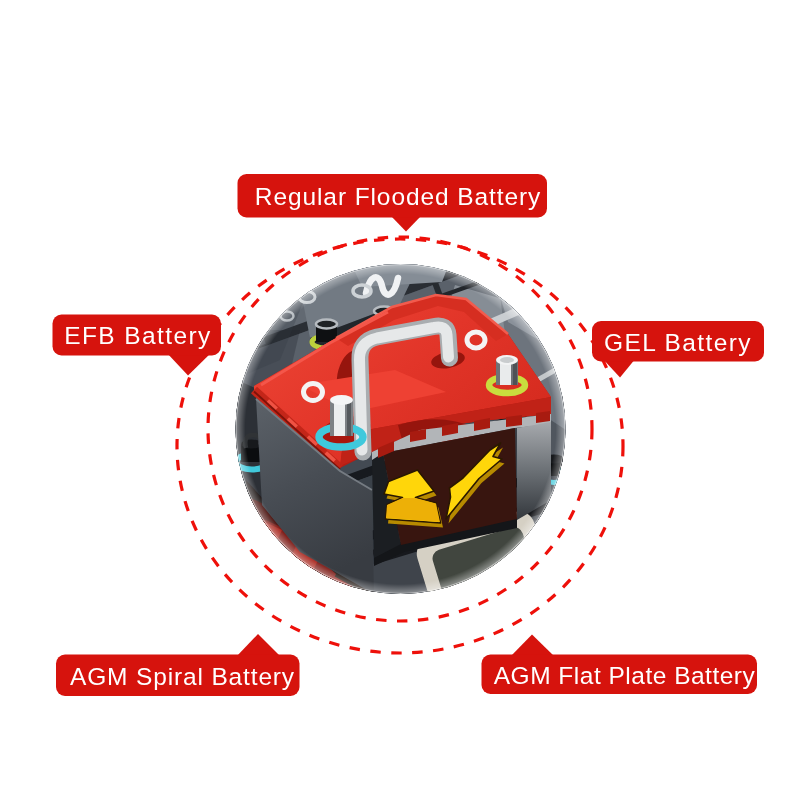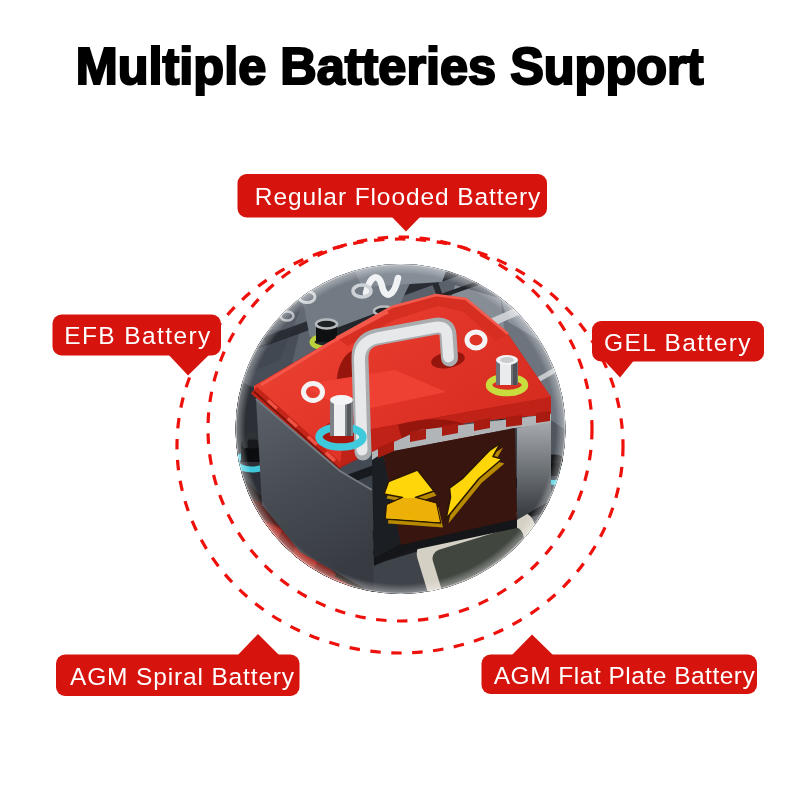--- a/index.html
+++ b/index.html
@@ -6,21 +6,20 @@
   #page{position:relative;width:800px;height:800px;background:#fff;overflow:hidden;
         font-family:"Liberation Sans", sans-serif;}
   #title{position:absolute;left:0;top:36px;width:780px;text-align:center;
          font-weight:bold;font-size:52px;color:#000;white-space:nowrap;}
   #title span{display:inline-block;transform:scaleX(0.97);transform-origin:50% 50%;
          letter-spacing:0px;-webkit-text-stroke:2.2px #000;}
 </style>
 </head>
 <body>
 <div id="page">
-  <div id="title"><span>Multiple Batteries Support</span></div>
   <svg width="800" height="800" viewBox="0 0 800 800" style="position:absolute;left:0;top:0;">
     <defs>
       <clipPath id="photoClip">
           <circle cx="400.5" cy="429" r="165"></circle>
         </clipPath>
       <linearGradient id="gTop" x1="0" y1="0.2" x2="1" y2="0.9">
         <stop offset="0" stop-color="#ec4434"></stop>
           <stop offset="0.45" stop-color="#e23529"></stop>
         <stop offset="1" stop-color="#d2281c"></stop>
       </linearGradient>

